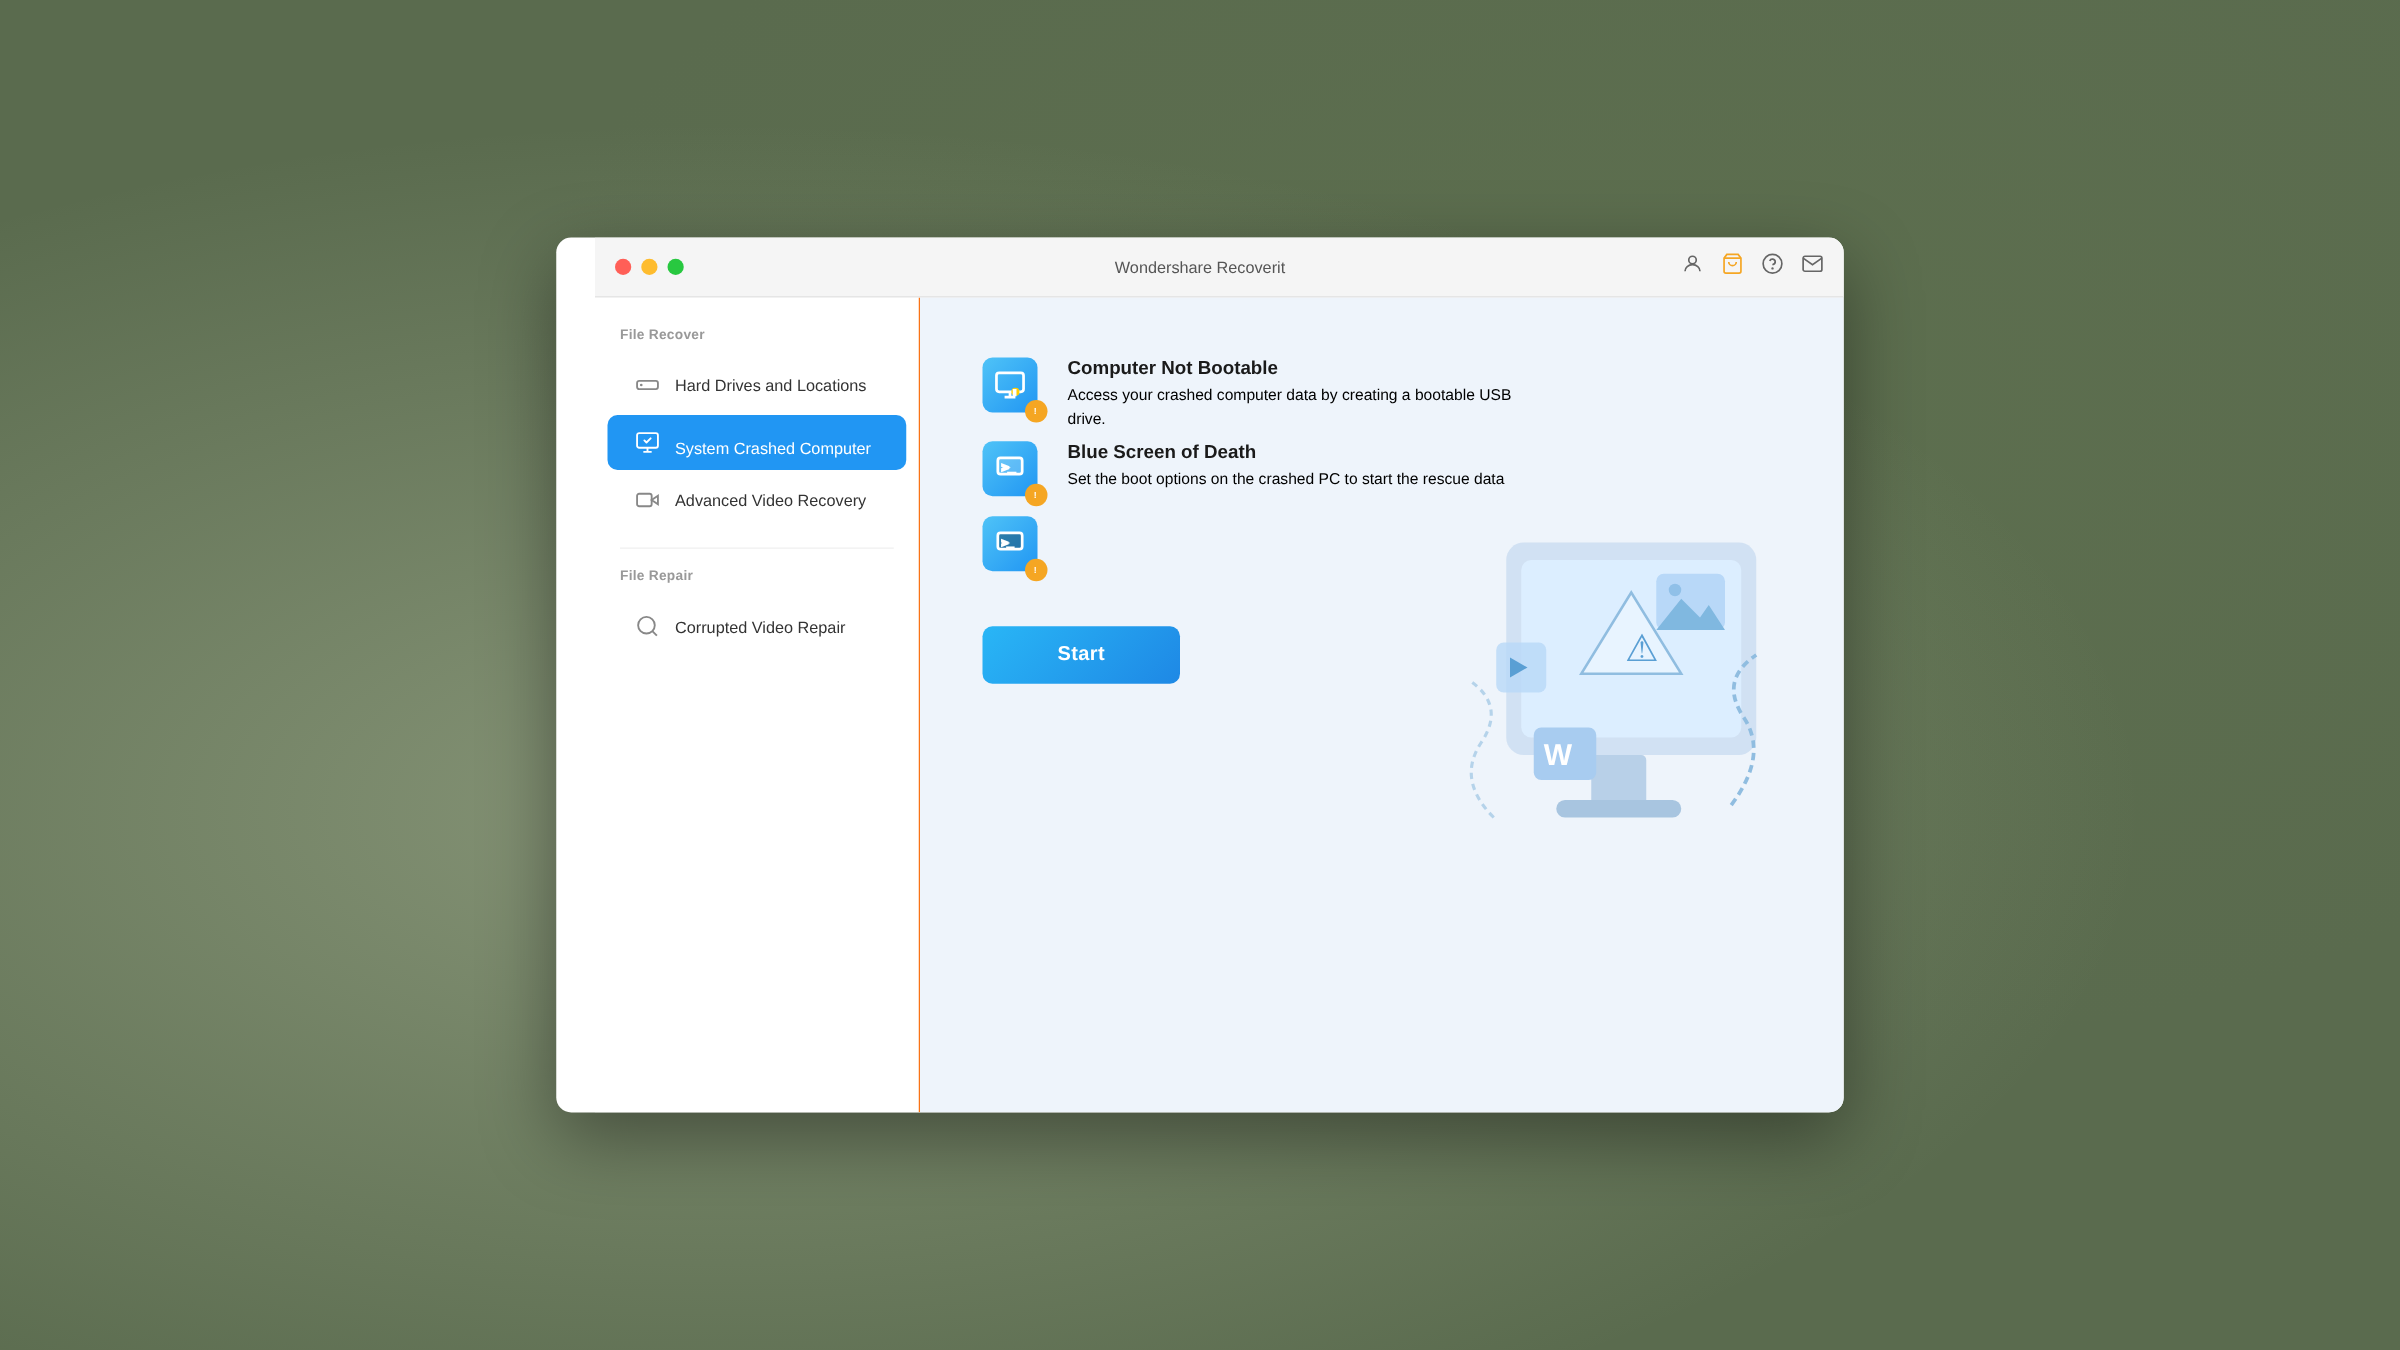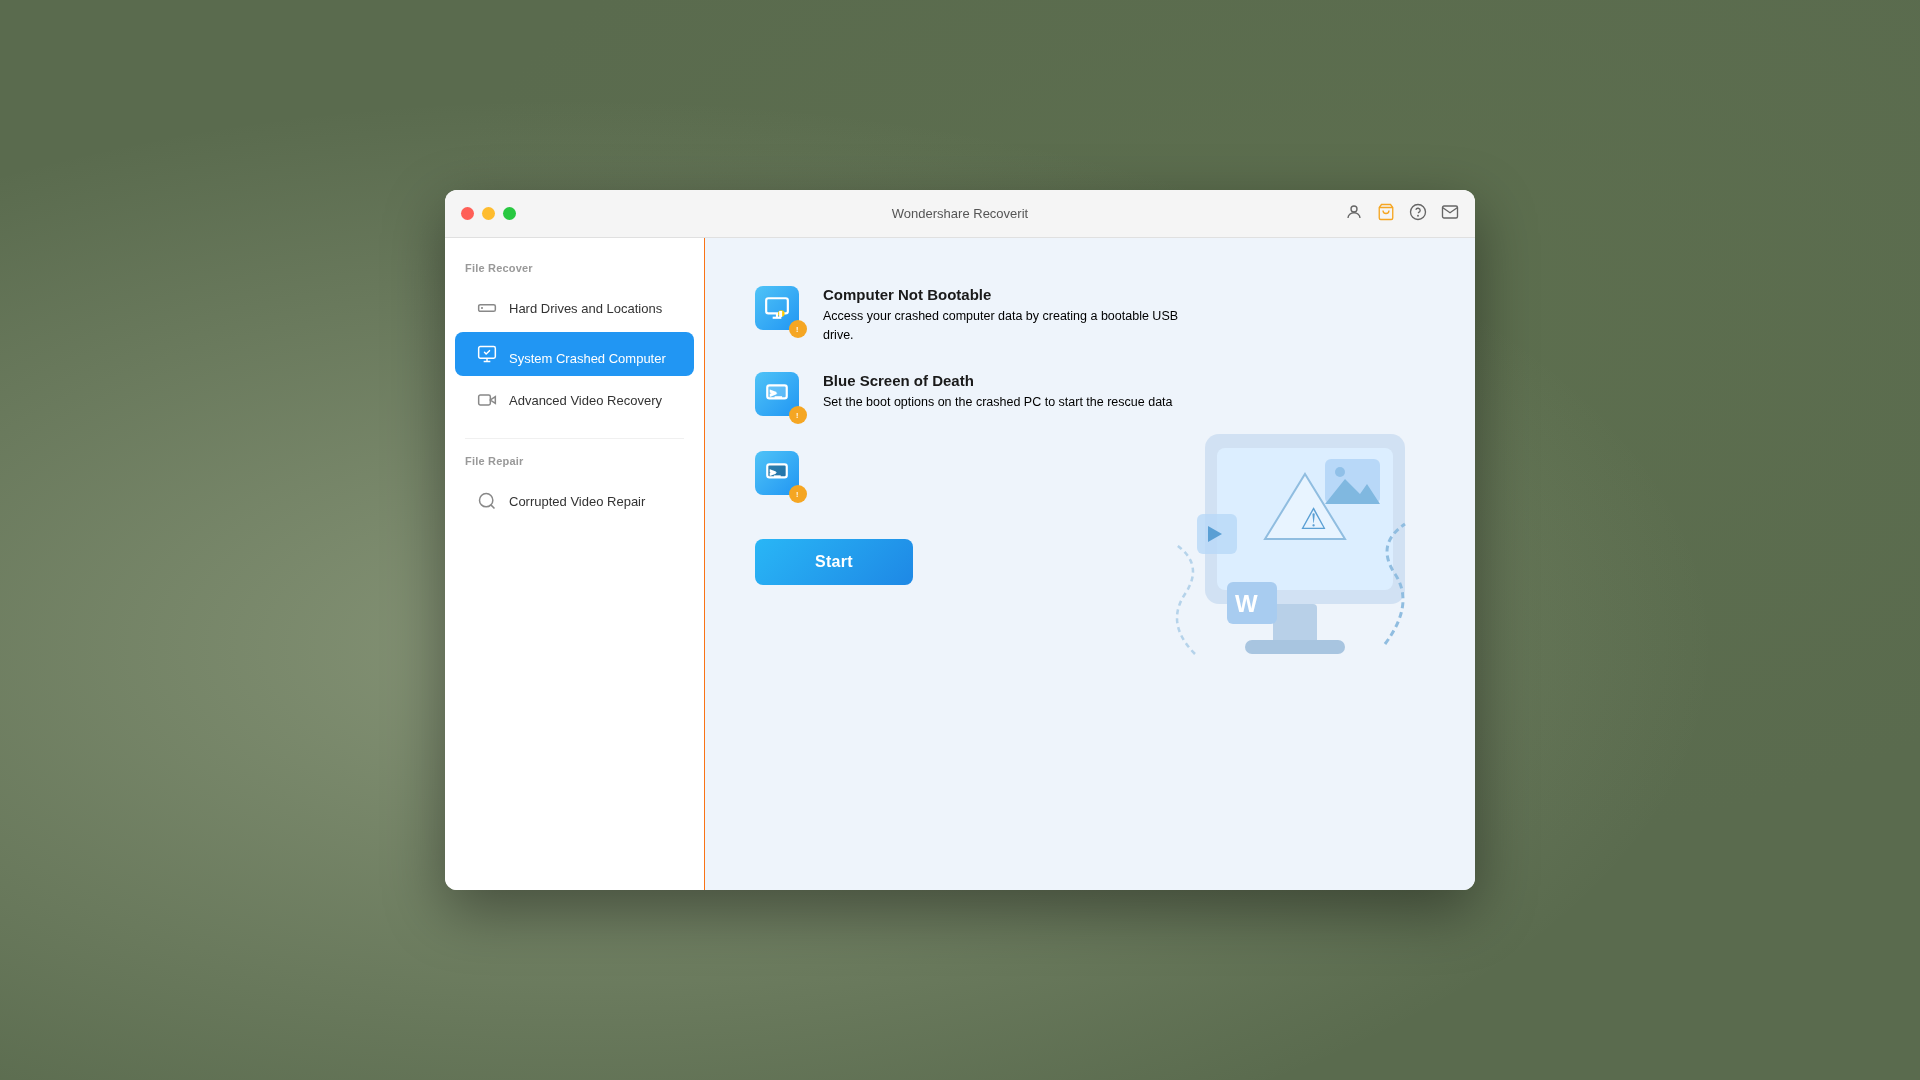--- a/index.html
+++ b/index.html
@@ -19,20 +19,21 @@
 
     .window {
       width: 1030px;
       height: 700px;
       background: #fff;
       border-radius: 12px;
       box-shadow: 0 20px 60px rgba(0,0,0,0.4);
       display: flex;
       flex-direction: column;
       overflow: hidden;
+      padding-left: 31px;
     }
 
     
     .titlebar {
       display: flex;
       align-items: center;
       justify-content: space-between;
       padding: 0 16px;
       height: 48px;
       background: #f5f5f5;
@@ -157,21 +158,21 @@
       color: #1a1a1a;
       line-height: 1.3;
       margin-bottom: 32px;
       max-width: 500px;
     }
 
     
     .feature-list {
       display: flex;
       flex-direction: column;
-      gap: 27px;
+      gap: 8px;
       margin-bottom: 36px;
     }
 
     .feature-card {
       display: flex;
       align-items: flex-start;
       gap: 16px;
     }
 
     .feature-icon-wrapper {

